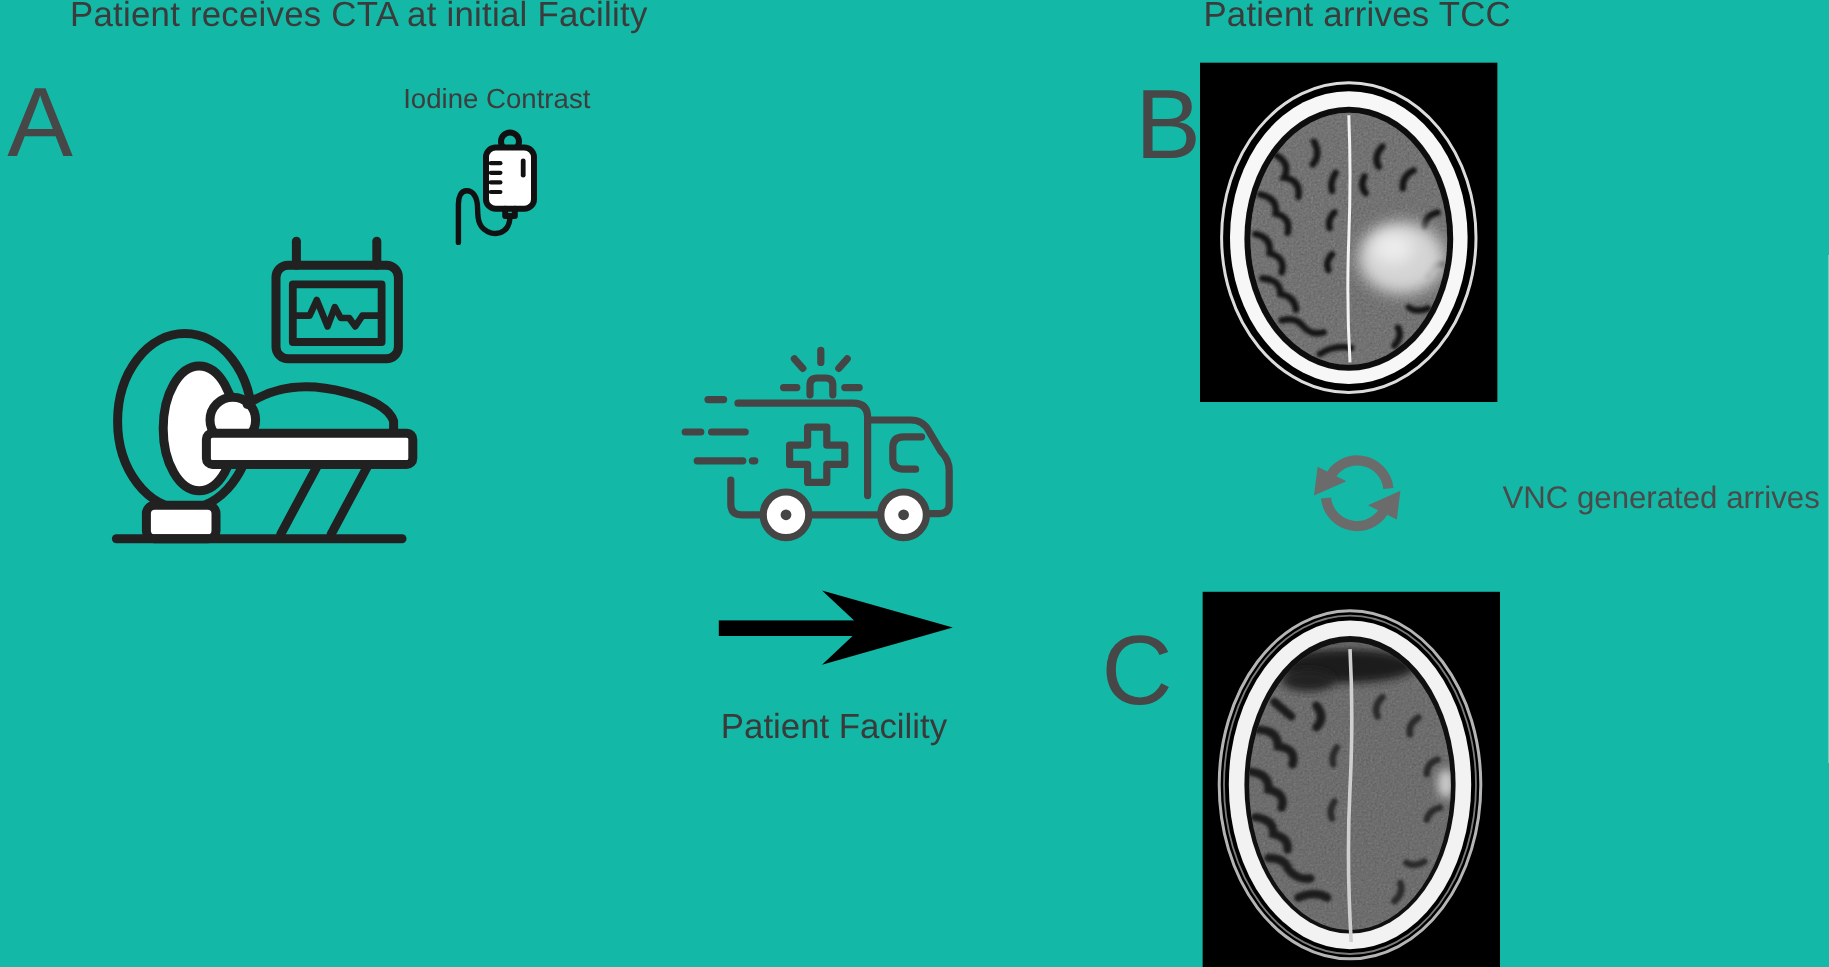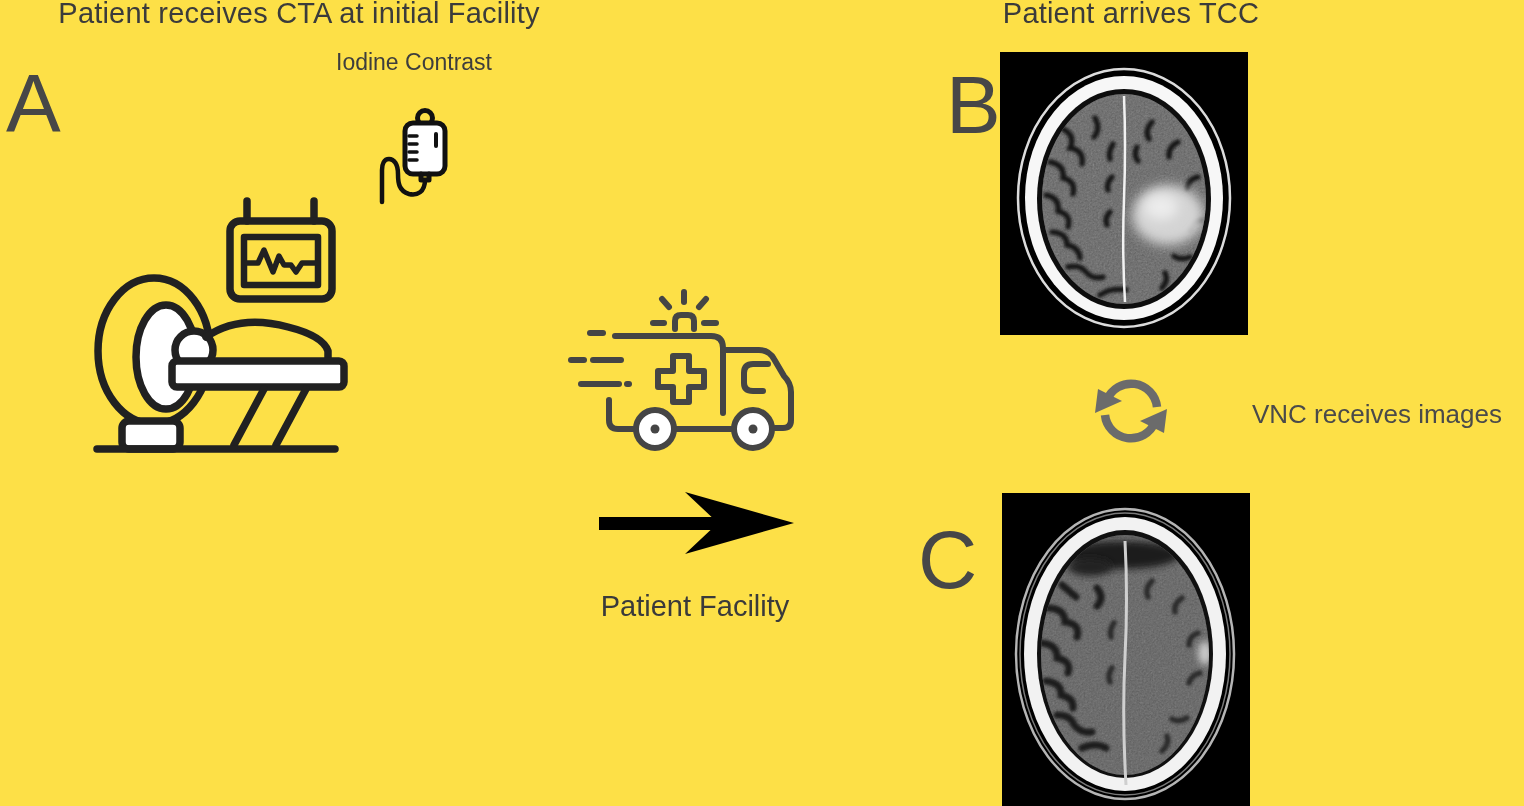--- a/index.html
+++ b/index.html
@@ -1,19 +1,19 @@
 <!DOCTYPE html>
 <html><head>
 <meta charset="utf-8">
 <style>
   html,body{margin:0;padding:0;background:#ffffff;}
   .canvas{
     position:relative;
     width:1524px;height:806px;
-    background:#fde047;
+    background:#14b8a6;
     overflow:hidden;
     font-family:"Liberation Sans","DejaVu Sans",sans-serif;
   }
   .abs{position:absolute;}
   .title{
     font-size:29px;color:#3b3b3b;letter-spacing:0.2px;
     text-align:center;line-height:1.15;white-space:nowrap;
   }
   .panel-letter{
     font-size:82px;color:#474747;line-height:1;
@@ -32,21 +32,21 @@
 </style>
 </head>
 <body>
 
 <div class="canvas">
 
   <div class="abs title" style="left:28px;top:-3px;width:542px;">Patient receives CTA at initial Facility</div>
 
   <div class="abs panel-letter" style="left:6px;top:62px;">A</div>
 
-  <div class="abs small-label" style="left:336px;top:49px;">Iodine Contrast</div>
+  <div class="abs small-label" style="left:336px;top:69px;">Iodine Contrast</div>
 
   <div class="abs" style="left:372px;top:103px;">
     <svg width="110" height="105" viewBox="0 0 110 105" fill="none" stroke="#111111" stroke-width="5" stroke-linecap="round" stroke-linejoin="round">
       <circle cx="53" cy="15" r="7.5"></circle>
       <rect x="33" y="20" width="40" height="51" rx="8" fill="#ffffff"></rect>
       <g stroke-width="3.5">
         <path d="M37,33 h8"></path>
           <path d="M37,41 h8"></path>
           <path d="M37,49 h8"></path>
           <path d="M37,57 h8"></path>
@@ -172,21 +172,21 @@
   <div class="abs" style="left:1092px;top:374px;">
     <svg width="78" height="74" viewBox="0 0 78 74">
       <g id="halfCycle" fill="#6b6b6b" stroke="#6b6b6b">
         <path d="M15,26 A26,26 0 0 1 65,33" fill="none" stroke-width="8.5"></path>
         <polygon points="3,39 6,15 30,27" stroke="none"></polygon>
       </g>
       <use href="#halfCycle" transform="rotate(180 39 37)"></use>
     </svg>
   </div>
 
-  <div class="abs vnc-label" style="left:1252px;top:399px;">VNC receives images</div>
+  <div class="abs vnc-label" style="left:1252px;top:399px;">VNC generated arrives</div>
 
   <div class="abs panel-letter" style="left:918px;top:519px;">C</div>
 
   <div class="abs" style="left:1002px;top:493px;">
     <svg width="248" height="313" viewBox="0 0 248 313">
       <defs>
         <clipPath id="brainC">
             <ellipse cx="123" cy="162" rx="84" ry="120"></ellipse>
           </clipPath>
         <filter id="soft3" x="-30%" y="-30%" width="160%" height="160%">

